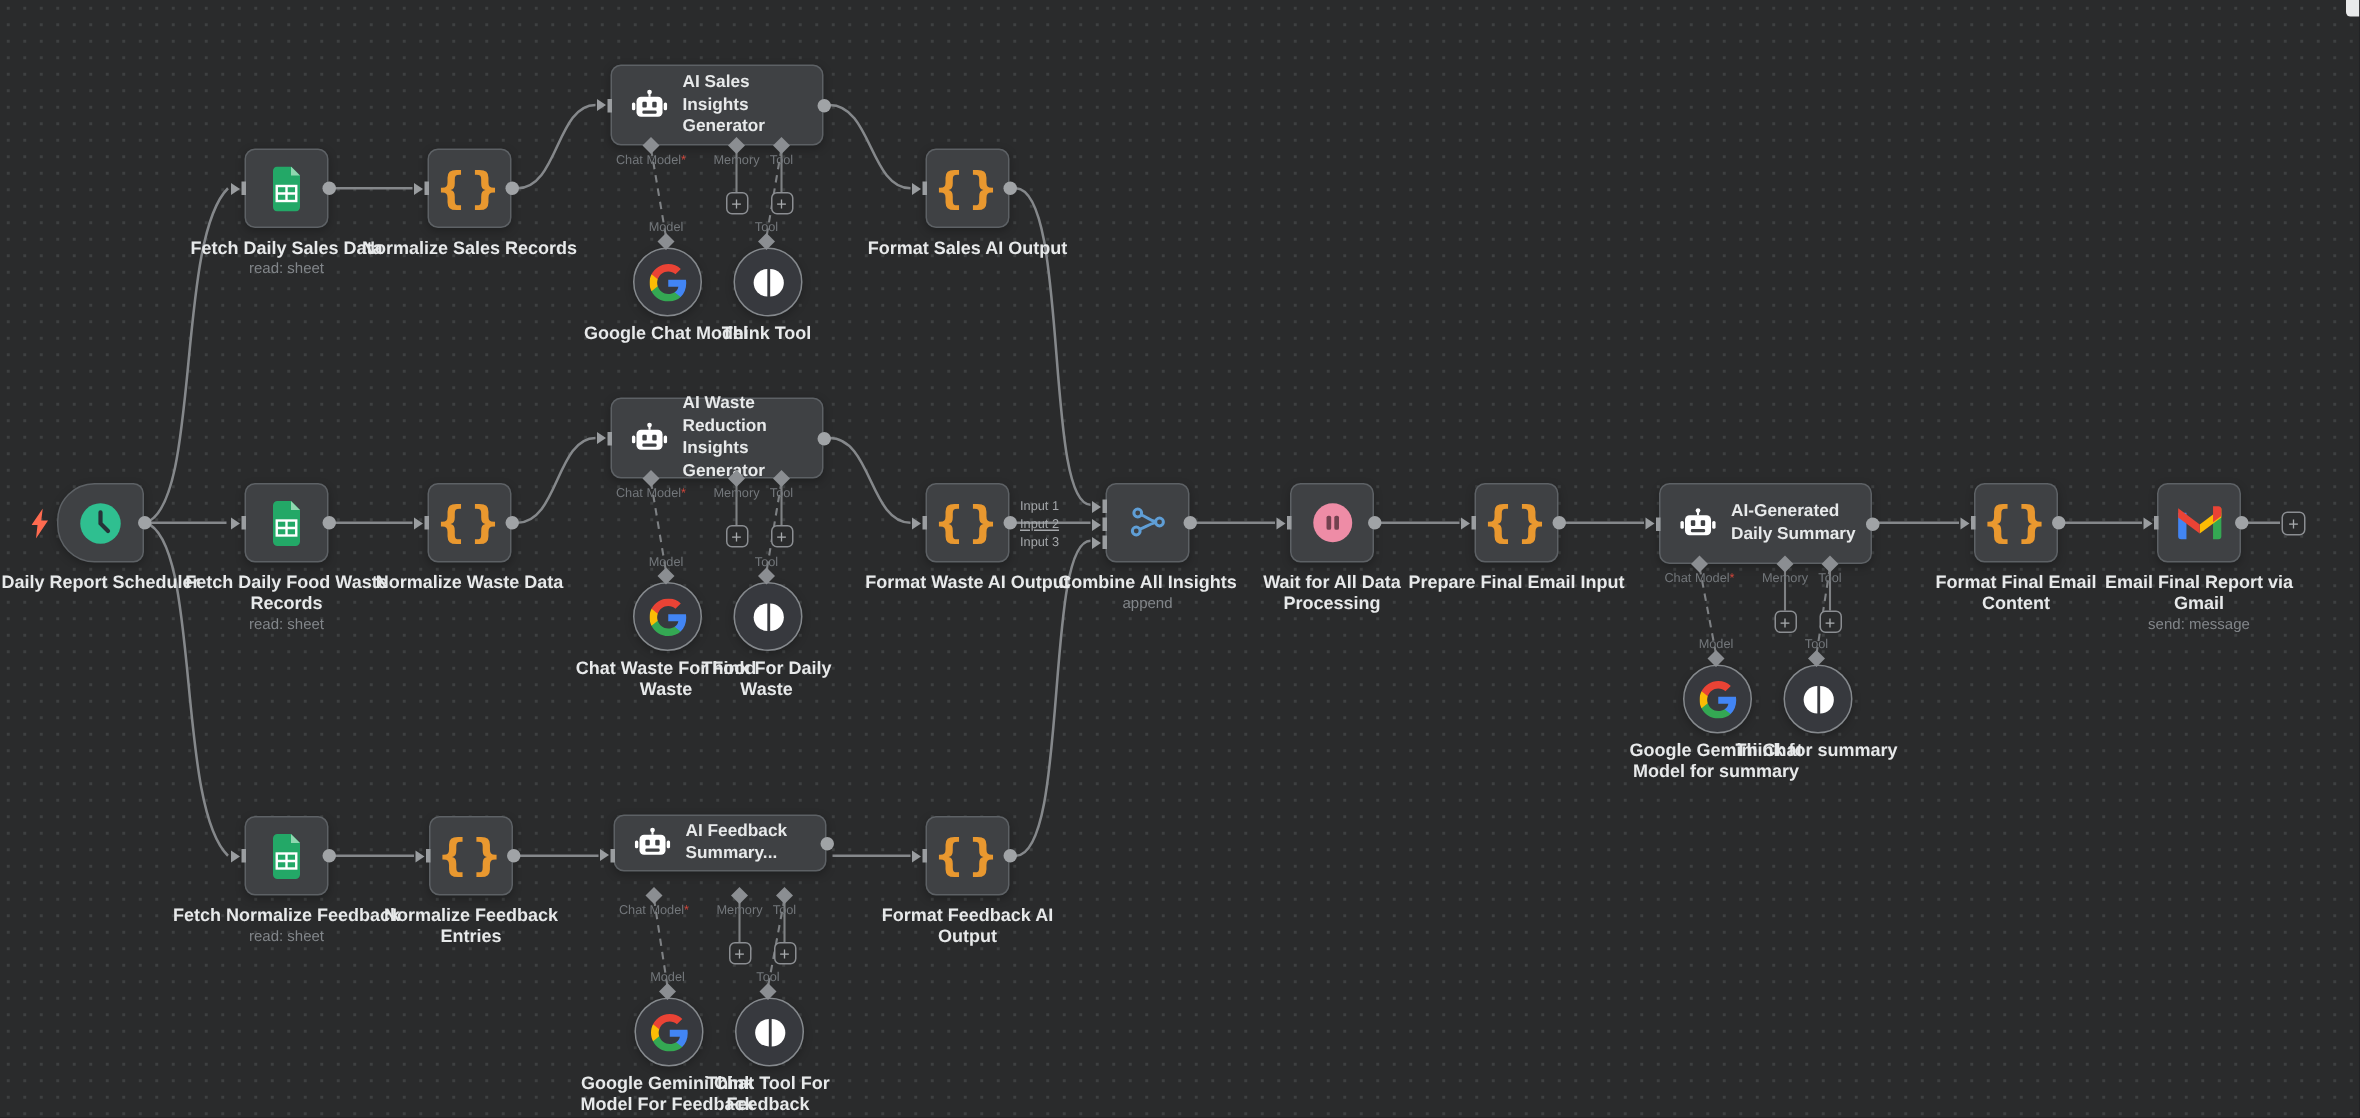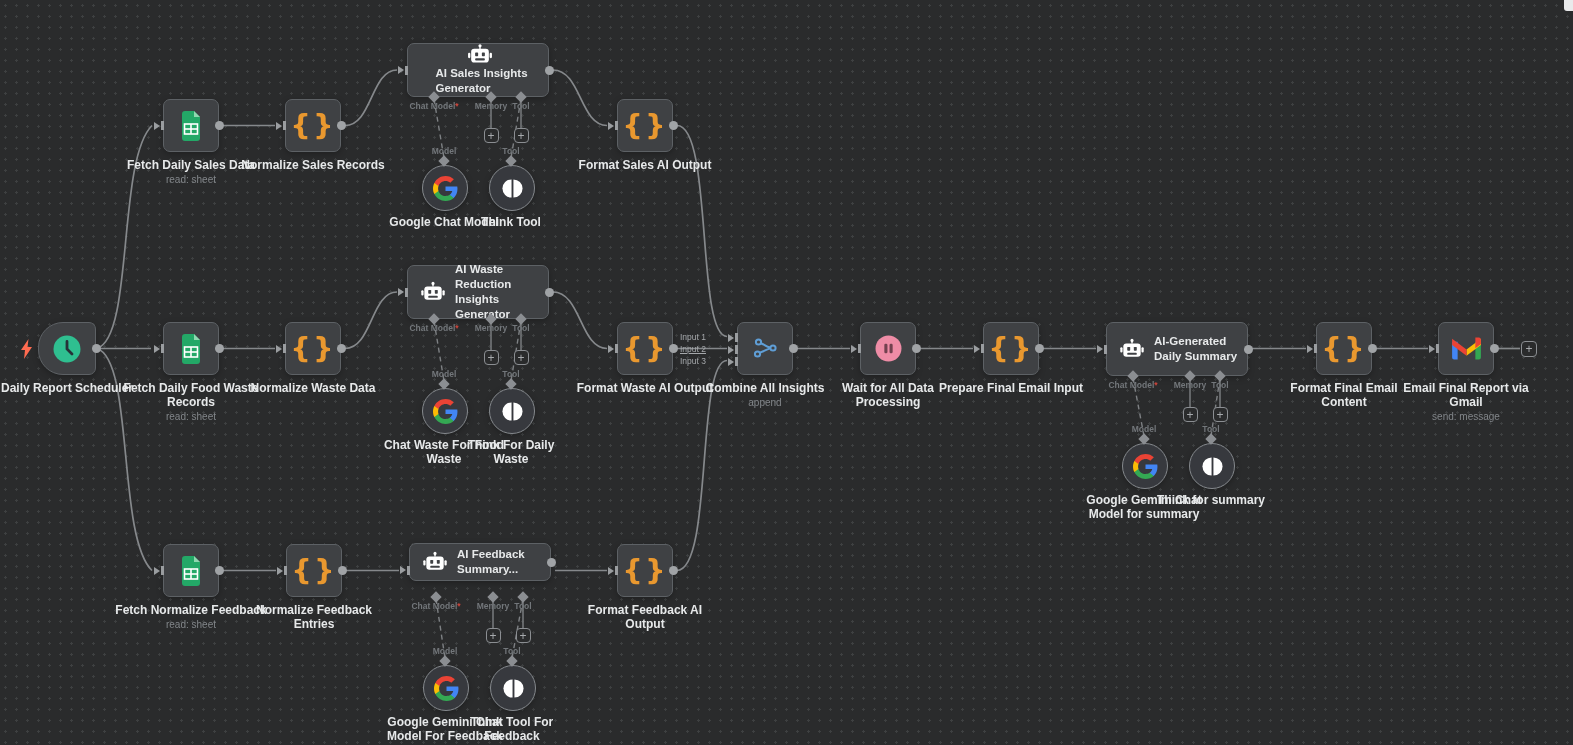--- a/index.html
+++ b/index.html
@@ -28,21 +28,21 @@
   .circle-node{
     position:absolute;width:44px;height:44px;border-radius:50%;background:#37393e;border:1.6px solid #85898d;
     display:flex;align-items:center;justify-content:center;box-sizing:content-box;
     box-shadow:0 2px 6px rgba(0,0,0,.25);
   }
   .diamond{position:absolute;width:8px;height:8px;background:#8b8e92;transform:rotate(45deg);}
   .plus-box{
     position:absolute;width:15px;height:15px;border:1.5px solid #8b8e92;border-radius:4px;background:#2a2b2c;
     color:#a7aaad;font-size:12px;line-height:14px;text-align:center;box-sizing:border-box;font-weight:400;
   }
-  .tiny-label{position:absolute;font-size:8.5px;color:#73777b;text-align:center;white-space:nowrap;font-weight:bold;}
+  .tiny-label{position:absolute;font-size:8.5px;color:#73777b;text-align:center;white-space:nowrap;}
   .req{color:#d0453a;}
   .input-label{position:absolute;font-size:8.5px;color:#a5a8ab;text-align:left;white-space:nowrap;}
   .braces{font-size:29px;font-weight:700;color:#e9982f;letter-spacing:2px;font-family:"DejaVu Sans",sans-serif;line-height:1;}
   .corner-artifact{position:absolute;right:0;top:0;width:9px;height:11px;background:#e9eaeb;border-radius:0 0 0 3px;}
 </style>
 </head>
 <body>
 
 <div class="canvas" id="canvas">
   <div class="corner-artifact"></div>
@@ -110,21 +110,21 @@
     <div class="node-label" style="left: 111px; top: 158px; width: 160px;"><span>Fetch Daily Sales Data</span><div class="node-sub">read: sheet</div></div>
     <div class="node" style="left: 285px; top: 99px; width: 56px; height: 53px;">
       <div class="braces">{}</div>
       <div class="in-port" style="top: 20.7px;">
         <div class="in-tri"></div>
         <div class="in-bar"></div>
       </div>
       <div class="out-dot"></div>
     </div>
     <div class="node-label" style="left: 223px; top: 158px; width: 180px;"><span>Normalize Sales Records</span></div>
-    <div class="node agent" style="left: 407px; top: 43px; width: 142px; height: 54px; flex-direction: column;">
+    <div class="node agent" style="left: 407px; top: 43px; width: 142px; height: 54px;">
       <svg width="30" height="25" viewBox="0 0 30 25">
         <circle cx="15" cy="2" r="1.8" fill="#fff"></circle>
         <rect x="14.2" y="2.6" width="1.6" height="3" fill="#fff"></rect>
         <rect x="5" y="5.5" width="20" height="15.5" rx="3.5" fill="#fff"></rect>
         <rect x="1.5" y="10" width="2.6" height="6" rx="1.2" fill="#fff"></rect>
         <rect x="25.9" y="10" width="2.6" height="6" rx="1.2" fill="#fff"></rect>
         <rect x="9.5" y="9.5" width="3.4" height="4.4" rx="0.8" fill="#3f4144"></rect>
         <rect x="17.1" y="9.5" width="3.4" height="4.4" rx="0.8" fill="#3f4144"></rect>
         <rect x="9.5" y="16.2" width="11" height="2.4" rx="1" fill="#3f4144"></rect>
       </svg>

